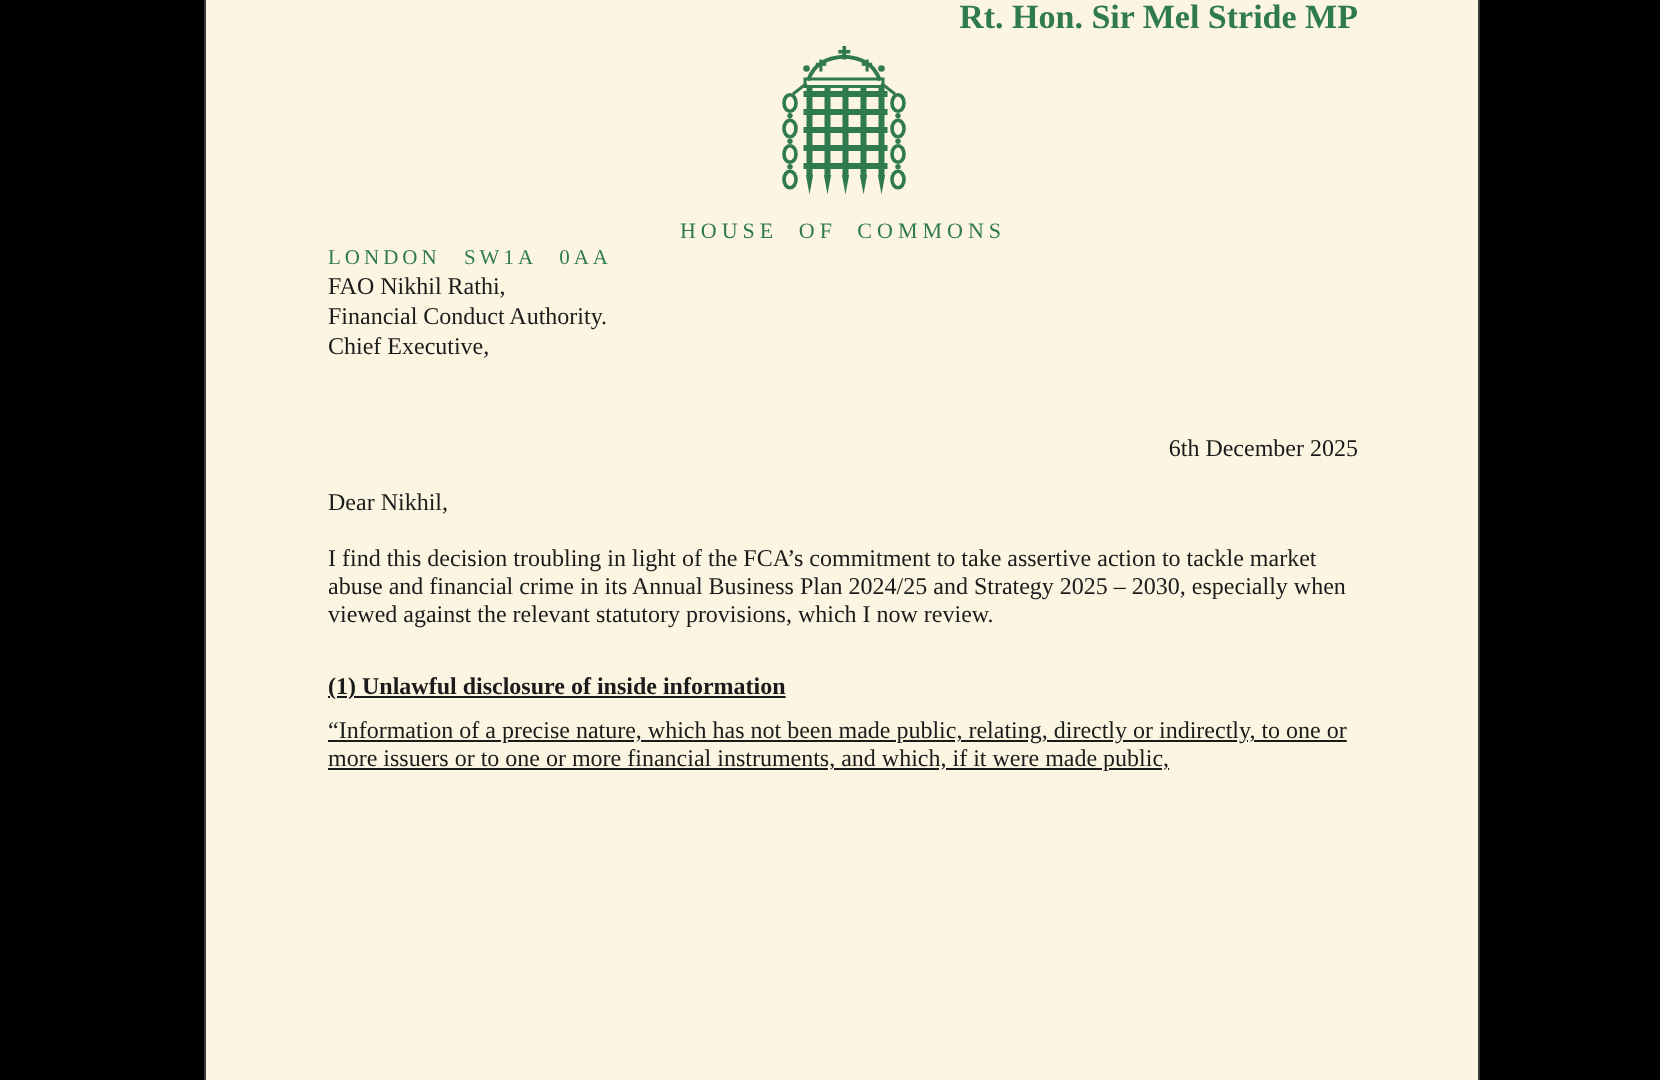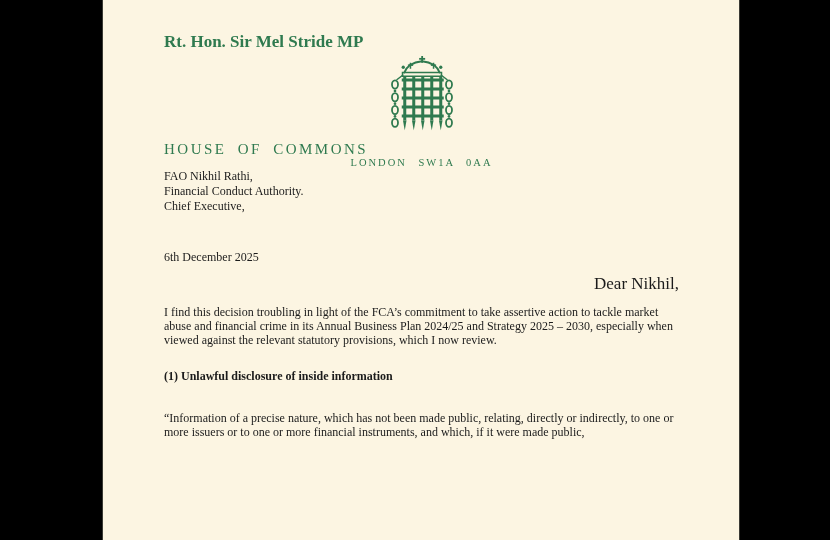--- a/index.html
+++ b/index.html
@@ -27,79 +27,78 @@
     border-left: 1px solid #3a3a34;
     border-right: 1px solid #3a3a34;
     box-sizing: border-box;
     overflow: hidden;
   }
   .content {
     padding: 0 60px 0 61px;
     color: #1b1b1b;
   }
   .sender-title {
-    margin-top: 33px;
-    text-align: left;
+    text-align: right;
     font-size: 17px;
     line-height: 18px;
     font-weight: bold;
     color: #2f7a4f;
   }
   .crest-wrap {
     margin-top: 5px;
     text-align: center;
     line-height: 0;
   }
   .letterhead-line1 {
     margin-top: 3px;
-    font-size: 15px;
+    text-align: center;
+    font-size: 11px;
     line-height: 13px;
     letter-spacing: 2.5px;
     word-spacing: 5px;
     color: #2f7a4f;
   }
   .letterhead-line2 {
     margin-top: 1px;
-    text-align: center;
     font-size: 10.5px;
     line-height: 12px;
     letter-spacing: 2px;
     word-spacing: 7px;
     color: #2f7a4f;
   }
   .recipient {
     font-size: 12px;
     line-height: 15px;
   }
   .date-line {
     margin-top: 36px;
     font-size: 12px;
     line-height: 14px;
-    text-align: left;
+    text-align: right;
   }
   .salutation {
     margin-top: 13px;
-    font-size: 17px;
+    font-size: 12px;
     line-height: 14px;
-    text-align: right;
   }
   .para {
     font-size: 12px;
     line-height: 14px;
   }
   .para-1 { margin-top: 14px; }
   .para-2 { margin-top: 14px; font-family: Liberation Serif, serif; }
   .section-heading {
     margin-top: 22px;
     font-size: 12px;
     line-height: 14px;
     font-weight: bold;
+    text-decoration: underline;
   }
   .definition-intro { margin-top: 16px; }
-  .quote-para { margin-top: 28px; }
+  .quote-para { margin-top: 8px; text-decoration: underline; }
 </style>
 </head>
 <body>
 
 <div class="stage">
   <div class="paper">
     <div class="content">
 
       <div class="sender-title">Rt. Hon. Sir Mel Stride MP</div>
 

